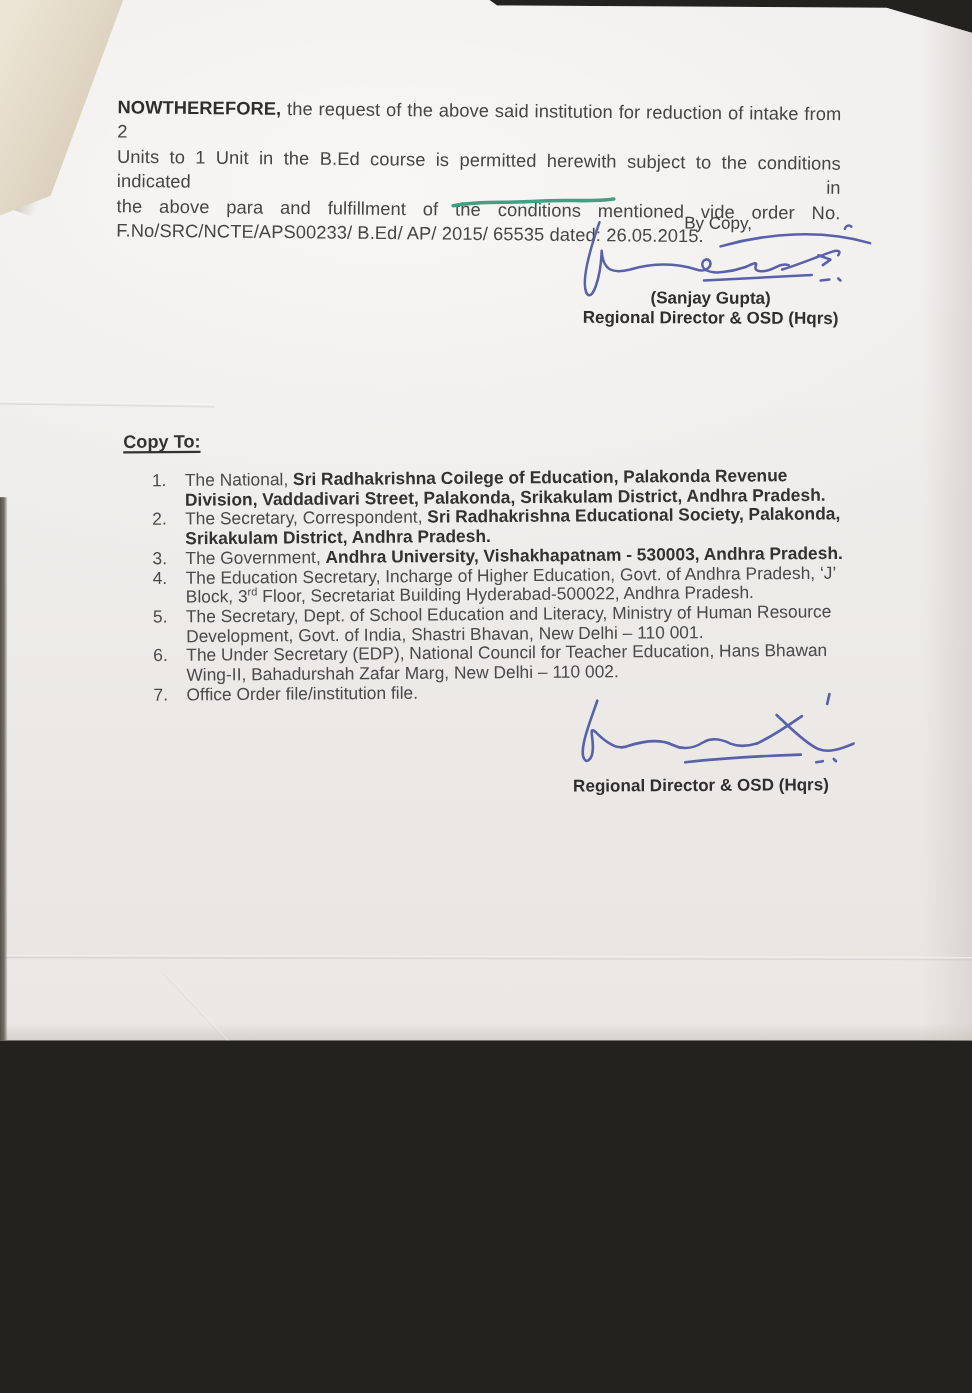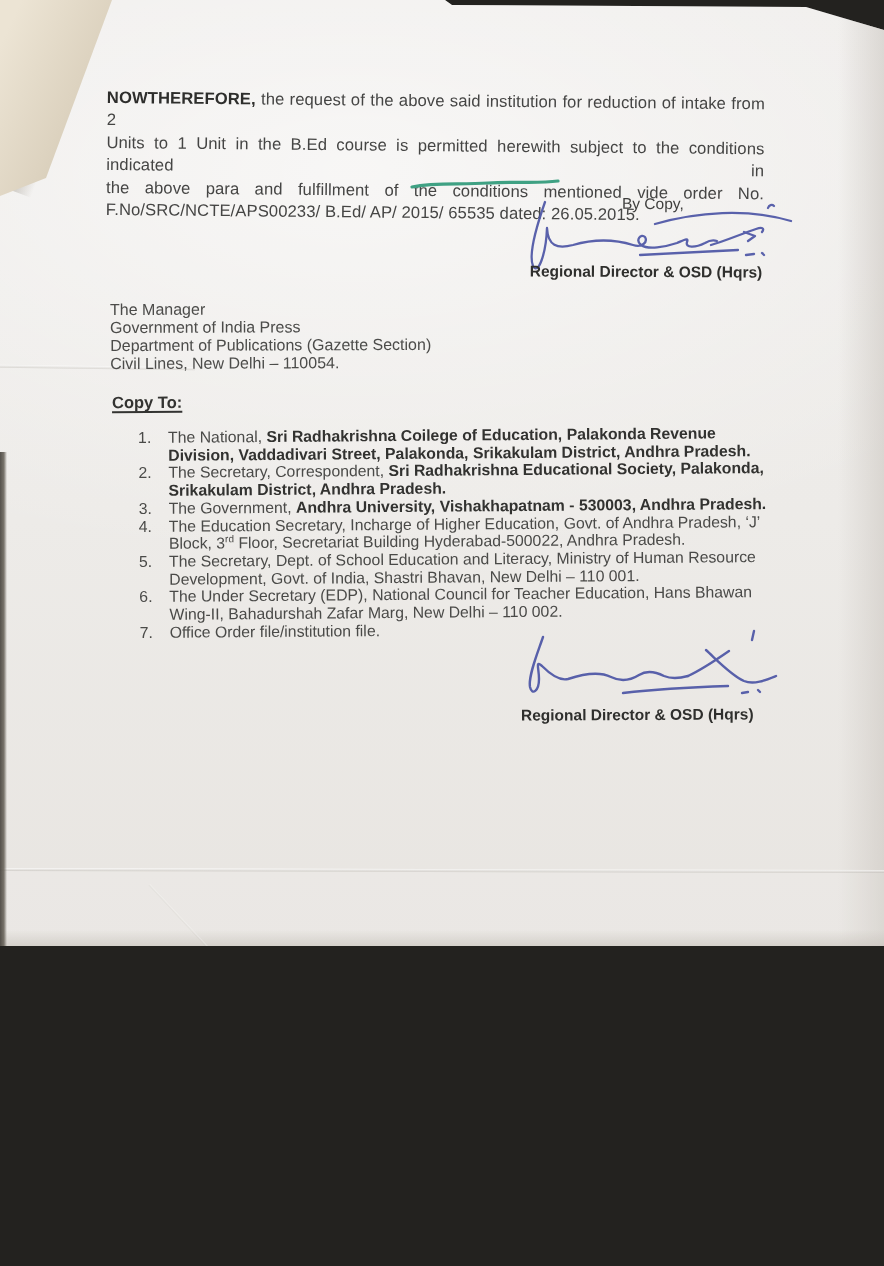--- a/index.html
+++ b/index.html
@@ -99,29 +99,24 @@
         <path d="M239,36 L250,40 L243,45"></path>
         <path d="M150,28 C192,16 242,12 286,25"></path>
         <path d="M135,59 L233,54"></path>
         <path d="M241,59 L249,58"></path>
         <path d="M257,57 L259,59"></path>
         <path d="M263,12 C264,9 267,8 269,10"></path>
       </g>
     </svg>
 
     <div class="signer1">
+      <div class="s-name">(Sanjay Gupta)</div>
       <div class="s-title">Regional Director &amp; OSD (Hqrs)</div>
     </div>
 
-    <div class="recipient">
-      <div>The Manager</div>
-      <div>Government of India Press</div>
-      <div>Department of Publications (Gazette Section)</div>
-      <div>Civil Lines, New Delhi – 110054.</div>
-    </div>
 
     <div class="copy-heading">Copy To:</div>
 
     <div class="copy-list">
       <div class="row">
         <span class="num">1.</span>
         <span class="txt"><span>The National, </span><span class="b">Sri Radhakrishna Coilege of Education, Palakonda Revenue Division, Vaddadivari Street, Palakonda, Srikakulam District, Andhra Pradesh.</span></span>
       </div>
       <div class="row">
         <span class="num">2.</span>

